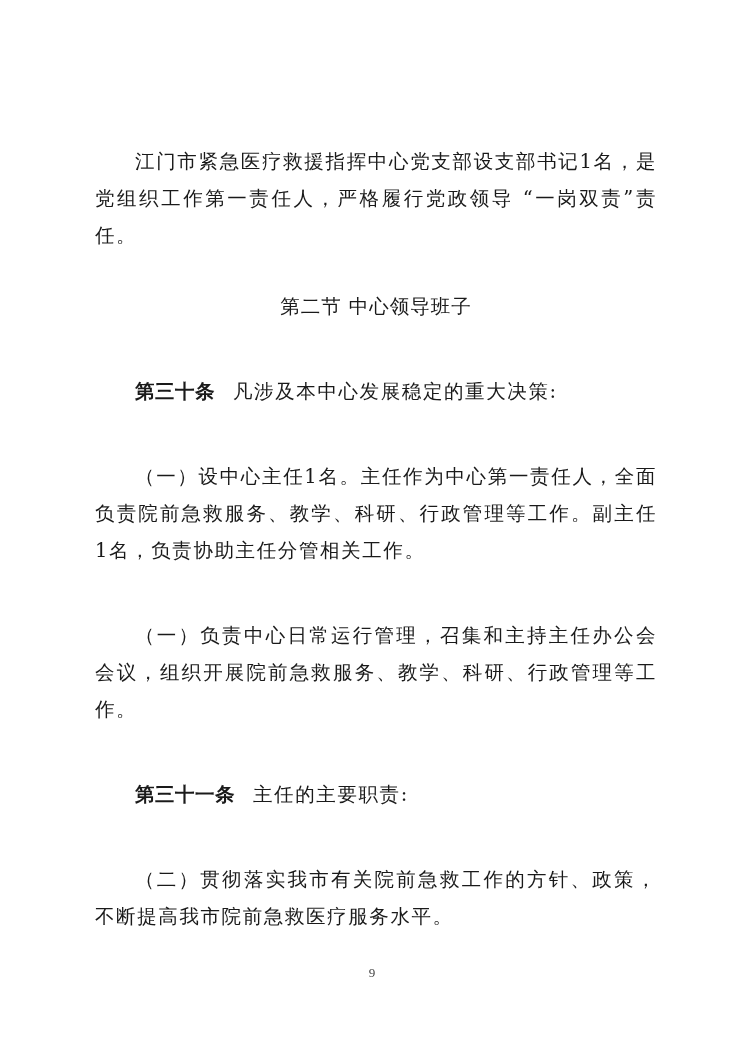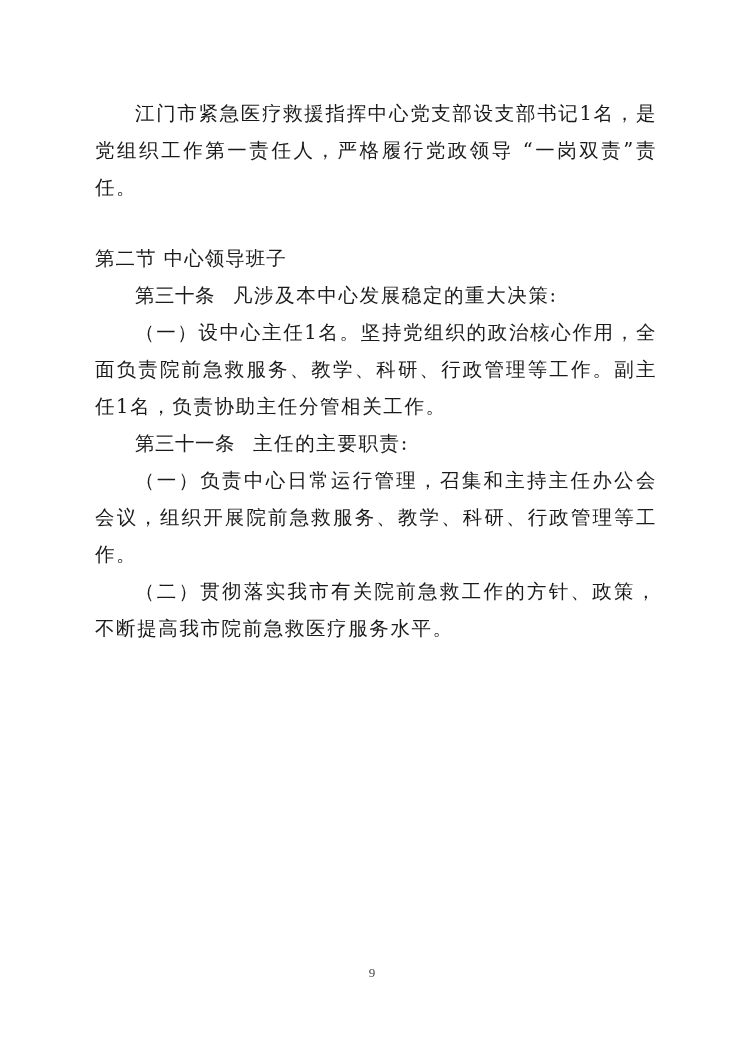--- a/index.html
+++ b/index.html
@@ -22,32 +22,32 @@
       width: 562px;
     }
     .para {
       font-size: 19.5px;
       line-height: 37px;
       letter-spacing: 1.6px;
       text-align: justify;
       text-justify: inter-character;
       margin: 0;
     }
-    .indent { text-indent: 40px; }
+    .indent { text-indent: 40px; margin-top: 48px; }
     .section-heading {
       font-size: 19.5px;
       line-height: 37px;
-      text-align: left;
+      text-align: center;
       letter-spacing: 1px;
       margin: 0;
     }
     .gap { height: 34px; }
     .article-label {
       font-family: "DejaVu Sans", "Liberation Sans", sans-serif;
-      font-weight: normal;
+      font-weight: bold;
       letter-spacing: 0.5px;
       margin-right: 18px;
     }
     .page-number {
       position: absolute;
       top: 965px;
       left: 0;
       width: 744px;
       text-align: center;
       font-family: "Liberation Serif", serif;
@@ -59,21 +59,21 @@
 <body>
 
 <div class="page">
   <p class="para indent">江门市紧急医疗救援指挥中心党支部设支部书记1名，是党组织工作第一责任人，严格履行党政领导 “一岗双责”责任。</p>
 
   <div class="gap"></div>
 
   <p class="section-heading">第二节 中心领导班子</p>
 
   <p class="para indent"><span class="article-label">第三十条</span><span>凡涉及本中心发展稳定的重大决策:</span></p>
-  <p class="para indent">（一）设中心主任1名。坚持党组织的政治核心作用，全面负责院前急救服务、教学、科研、行政管理等工作。副主任1名，负责协助主任分管相关工作。</p>
+  <p class="para indent">（一）设中心主任1名。主任作为中心第一责任人，全面负责院前急救服务、教学、科研、行政管理等工作。副主任1名，负责协助主任分管相关工作。</p>
 
+  <p class="para indent">（一）负责中心日常运行管理，召集和主持主任办公会会议，组织开展院前急救服务、教学、科研、行政管理等工作。</p>
   <p class="para indent"><span class="article-label">第三十一条</span><span>主任的主要职责:</span></p>
-  <p class="para indent">（一）负责中心日常运行管理，召集和主持主任办公会会议，组织开展院前急救服务、教学、科研、行政管理等工作。</p>
   <p class="para indent">（二）贯彻落实我市有关院前急救工作的方针、政策，不断提高我市院前急救医疗服务水平。</p>
 
 </div>
 
 <div class="page-number">9</div>
 
 </body></html>

